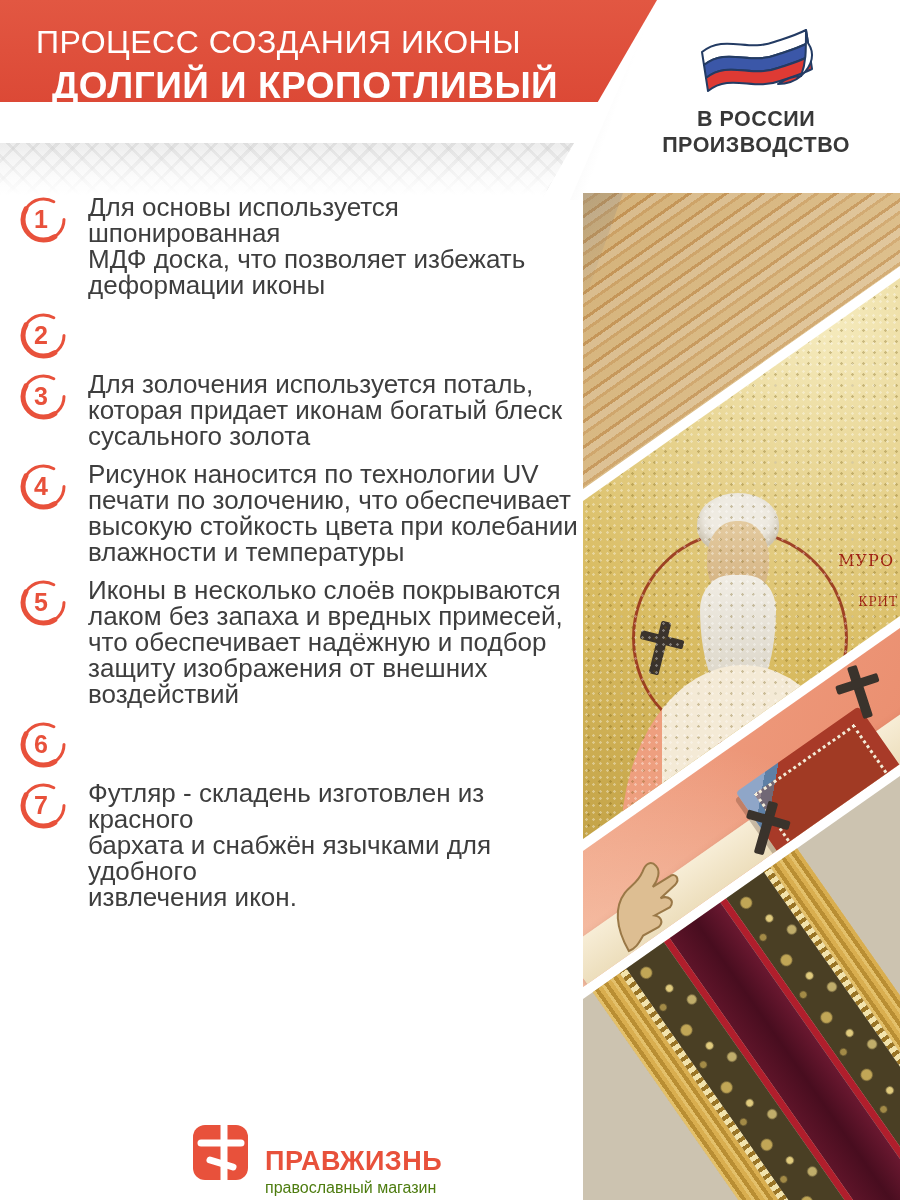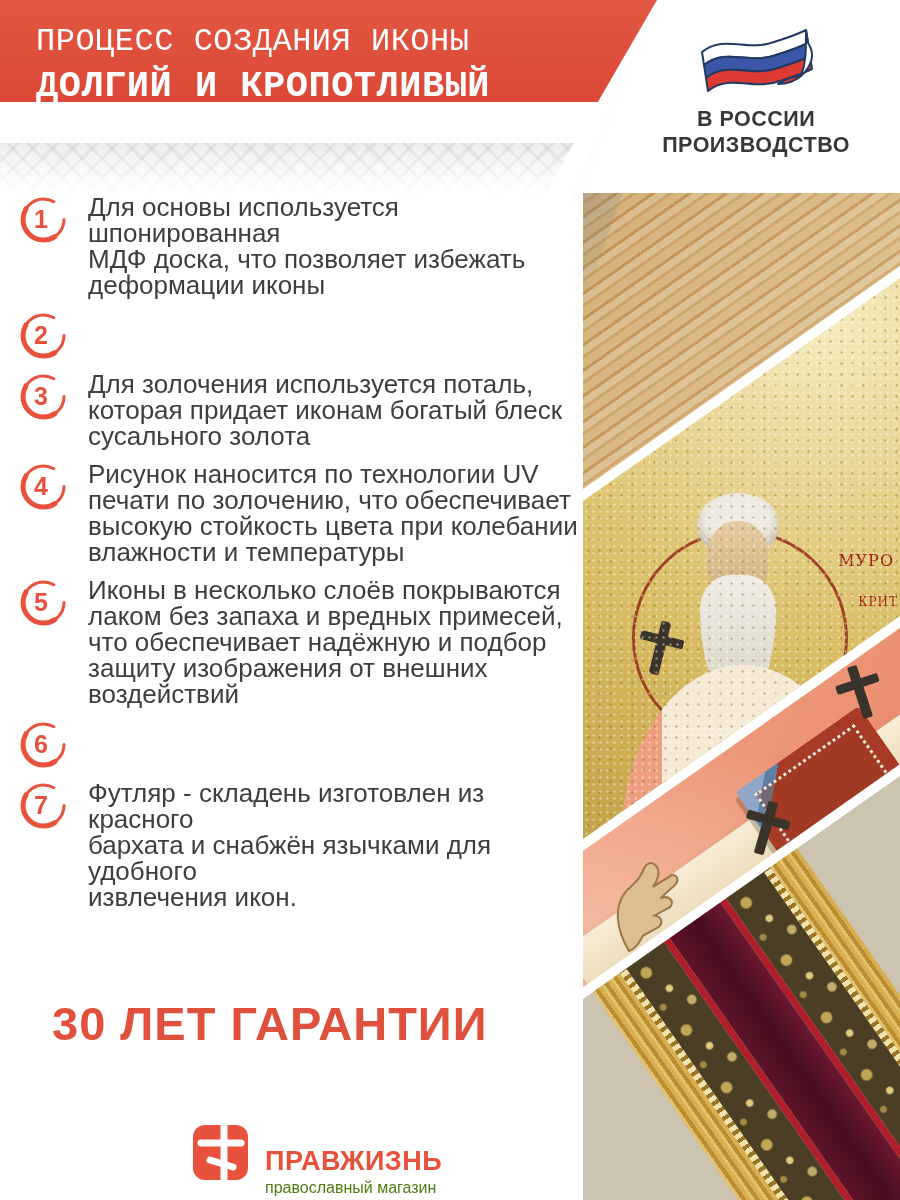--- a/index.html
+++ b/index.html
@@ -2,24 +2,24 @@
 <html><head>
 <meta charset="utf-8">
 <style>
   html,body{margin:0;padding:0;background:#888;}
   .page{position:relative;width:900px;height:1200px;background:#fff;overflow:hidden;
         font-family:"Liberation Sans","DejaVu Sans",sans-serif;margin:0 auto;}
 
   
   .banner{position:absolute;left:0;top:0;width:680px;height:102px;
           background:linear-gradient(180deg,#E25742 0%,#DC4936 100%);
-          clip-path:polygon(0 0,657px 0,574px 143px,0 143px);font-family:Liberation Mono, monospace;}
+          clip-path:polygon(0 0,657px 0,574px 143px,0 143px);}
   .banner-txt{padding:21px 0 0 36px;color:#fff;}
   .banner-l1{font-size:32px;font-weight:400;letter-spacing:.5px;line-height:42px;}
-  .banner-l2{font-size:37px;font-weight:700;letter-spacing:.5px;line-height:46px;}
+  .banner-l2{font-size:37px;font-weight:700;letter-spacing:.5px;line-height:46px;margin-left:16px;}
 
   
   .damask{position:absolute;left:0;top:143px;width:620px;height:54px;
           clip-path:polygon(0 0,574px 0,543px 54px,0 54px);
           background-image:
             repeating-linear-gradient(45deg,rgba(205,205,205,.45) 0 3px,transparent 3px 14px),
             repeating-linear-gradient(-45deg,rgba(205,205,205,.45) 0 3px,transparent 3px 14px),
             linear-gradient(180deg,#ECECEC,#FAFAFA);}
   .damask::after{content:'';position:absolute;inset:0;
           background:linear-gradient(180deg,rgba(255,255,255,0) 0%,#fff 96%);}
@@ -205,21 +205,20 @@
         <circle cx="23.5" cy="23.5" r="20.5" fill="none" stroke="#E8513B" stroke-width="3" stroke-dasharray="106.8 22" stroke-linecap="round"></circle>
         <circle cx="23.5" cy="23.5" r="20.5" fill="none" stroke="#E8513B" stroke-width="5" stroke-dasharray="55 73.8" stroke-dashoffset="-20" stroke-linecap="round"></circle>
         <text class="badge-num" x="21" y="32" font-size="25" font-weight="bold" fill="#E8513B" text-anchor="middle" font-family="Liberation Sans, DejaVu Sans, sans-serif">7</text>
       </svg>
       <div class="step-text">Футляр - складень изготовлен из красного
 бархата и снабжён язычками для удобного
 извлечения икон.</div>
     </div>
   </div>
 
-  <div class="guarantee">30 ЛЕТ ГАРАНТИИ</div>
 
   <div class="brand">
     <svg class="brand-mark" width="57" height="57" viewBox="0 0 57 57">
       <rect x="1" y="1" width="55" height="55" rx="12" fill="#E8513B"></rect>
       <line x1="32" y1="1" x2="32" y2="56" stroke="#fff" stroke-width="7"></line>
       <line x1="9" y1="19" x2="49" y2="19" stroke="#fff" stroke-width="7" stroke-linecap="round"></line>
       <line x1="18" y1="36" x2="41" y2="43" stroke="#fff" stroke-width="7" stroke-linecap="round"></line>
     </svg>
     <div>
       <div class="brand-name">ПРАВЖИЗНЬ</div>

